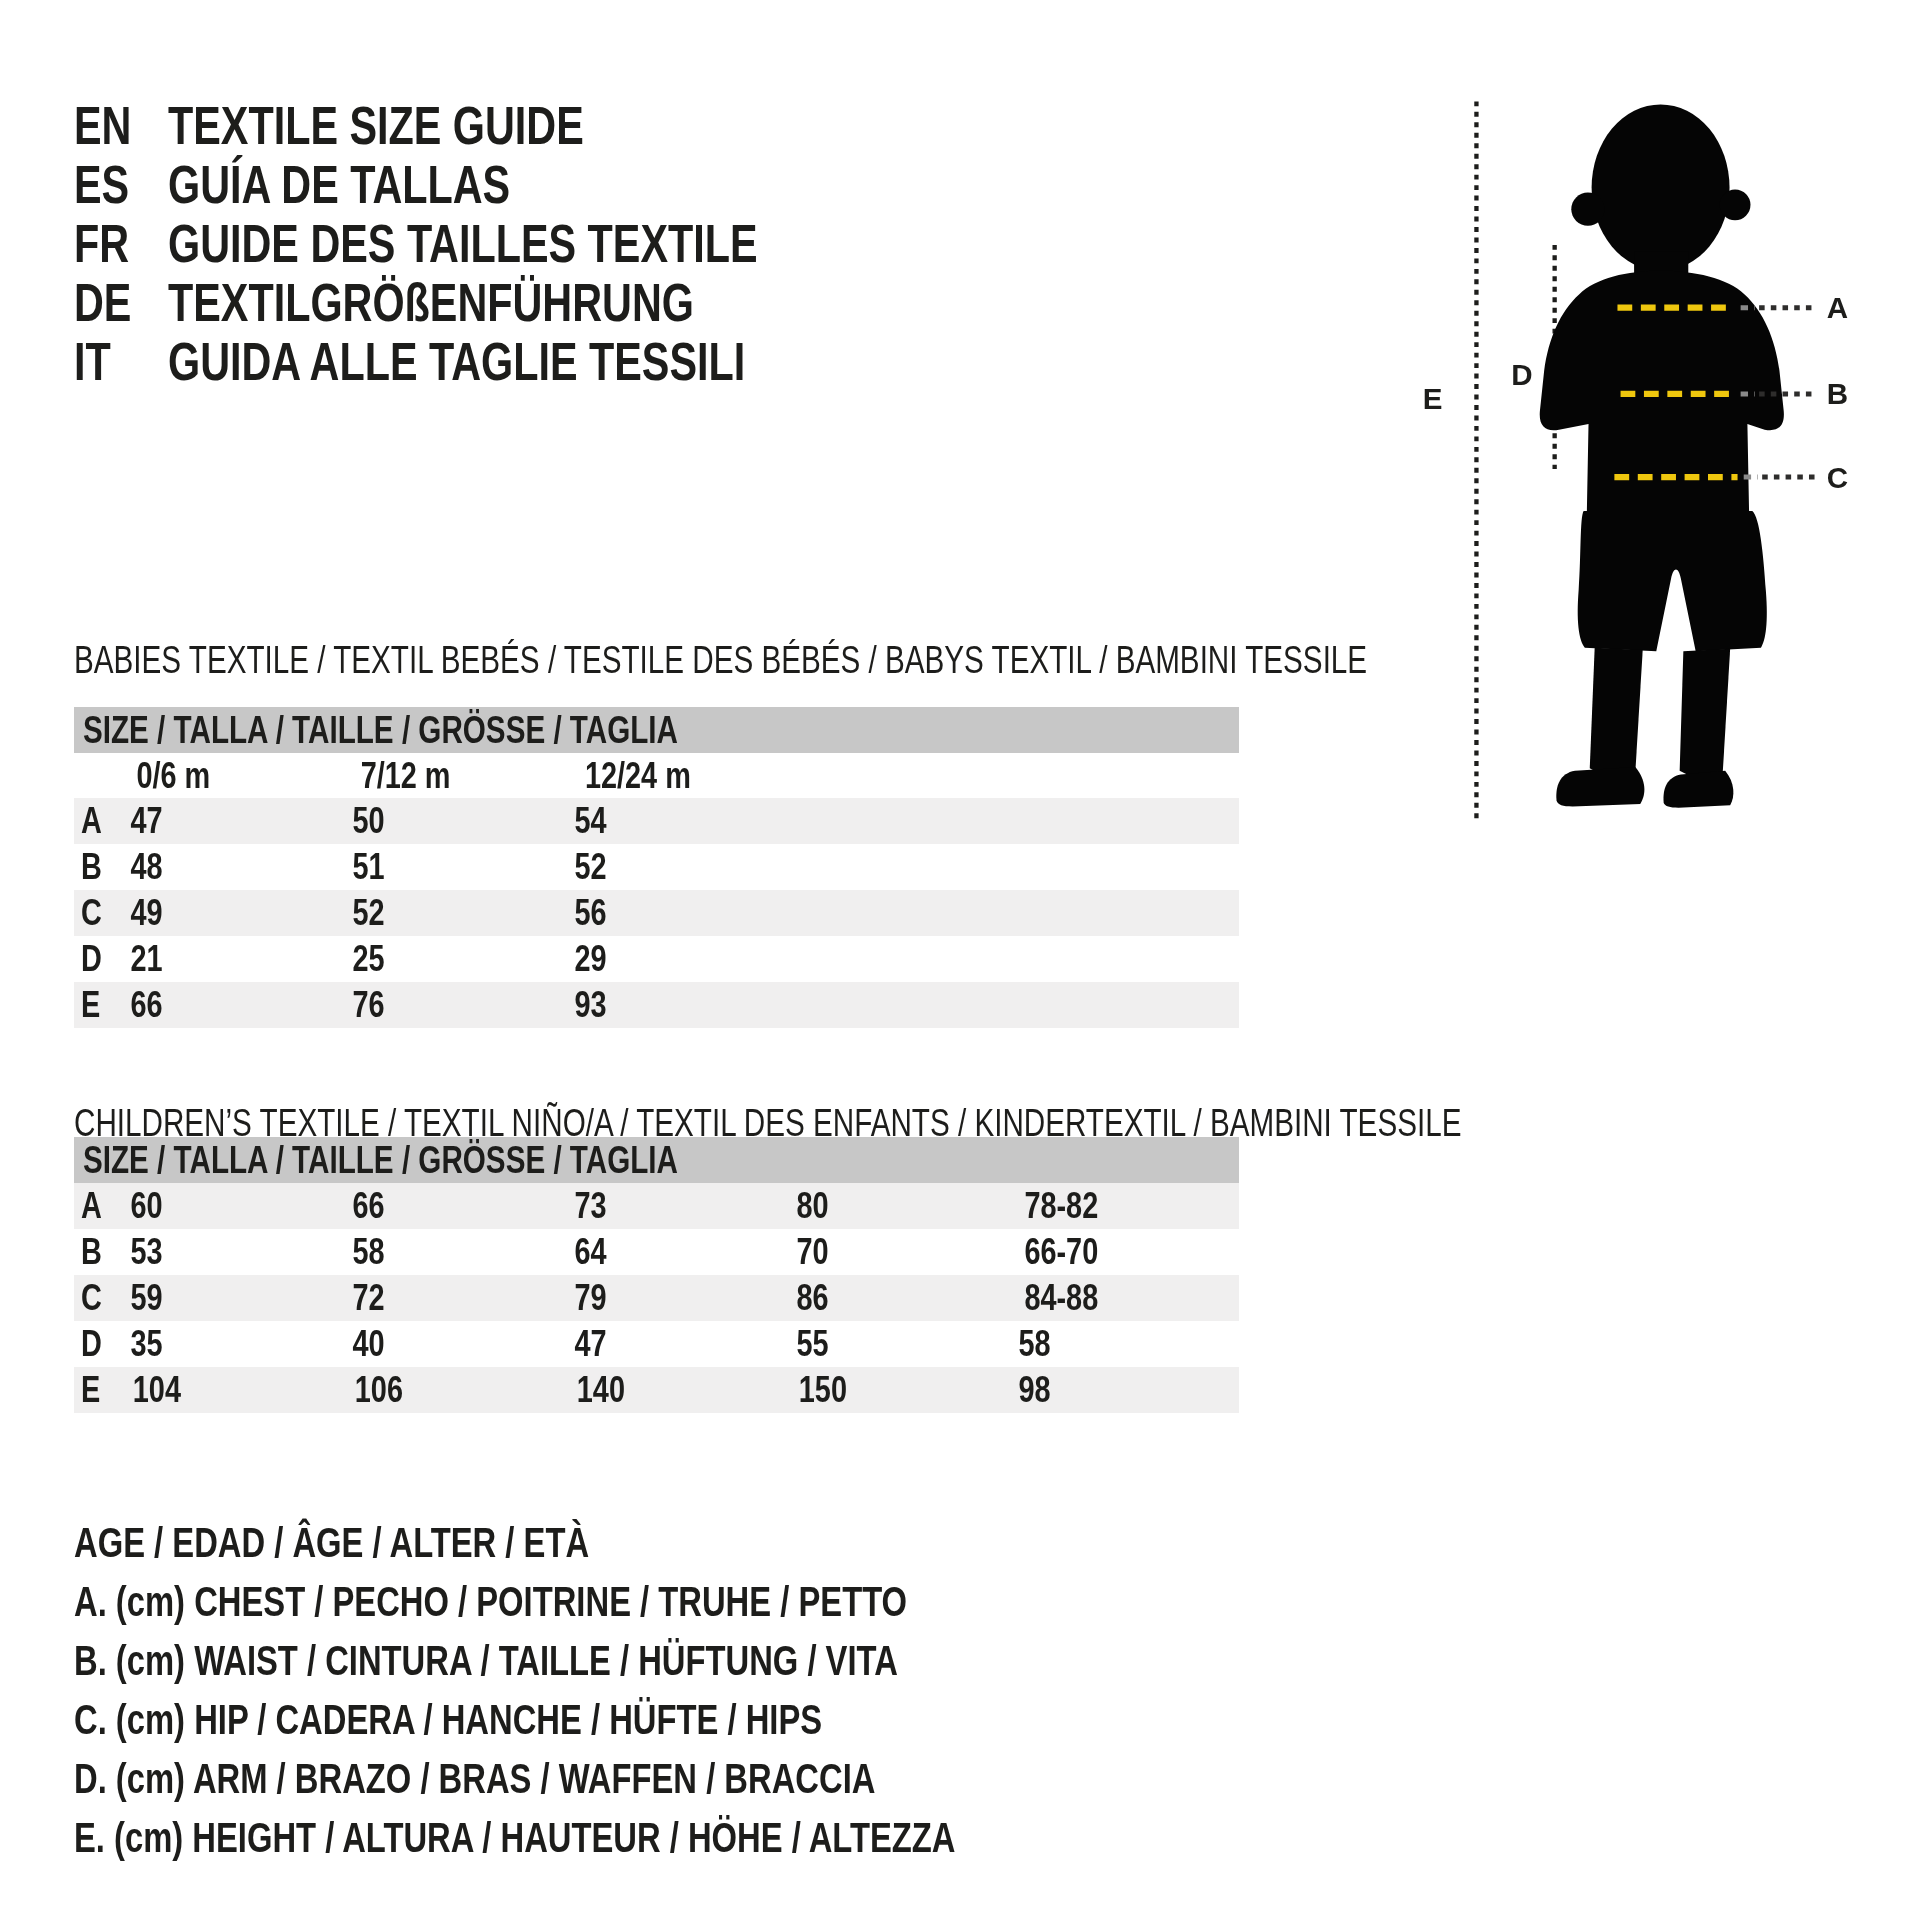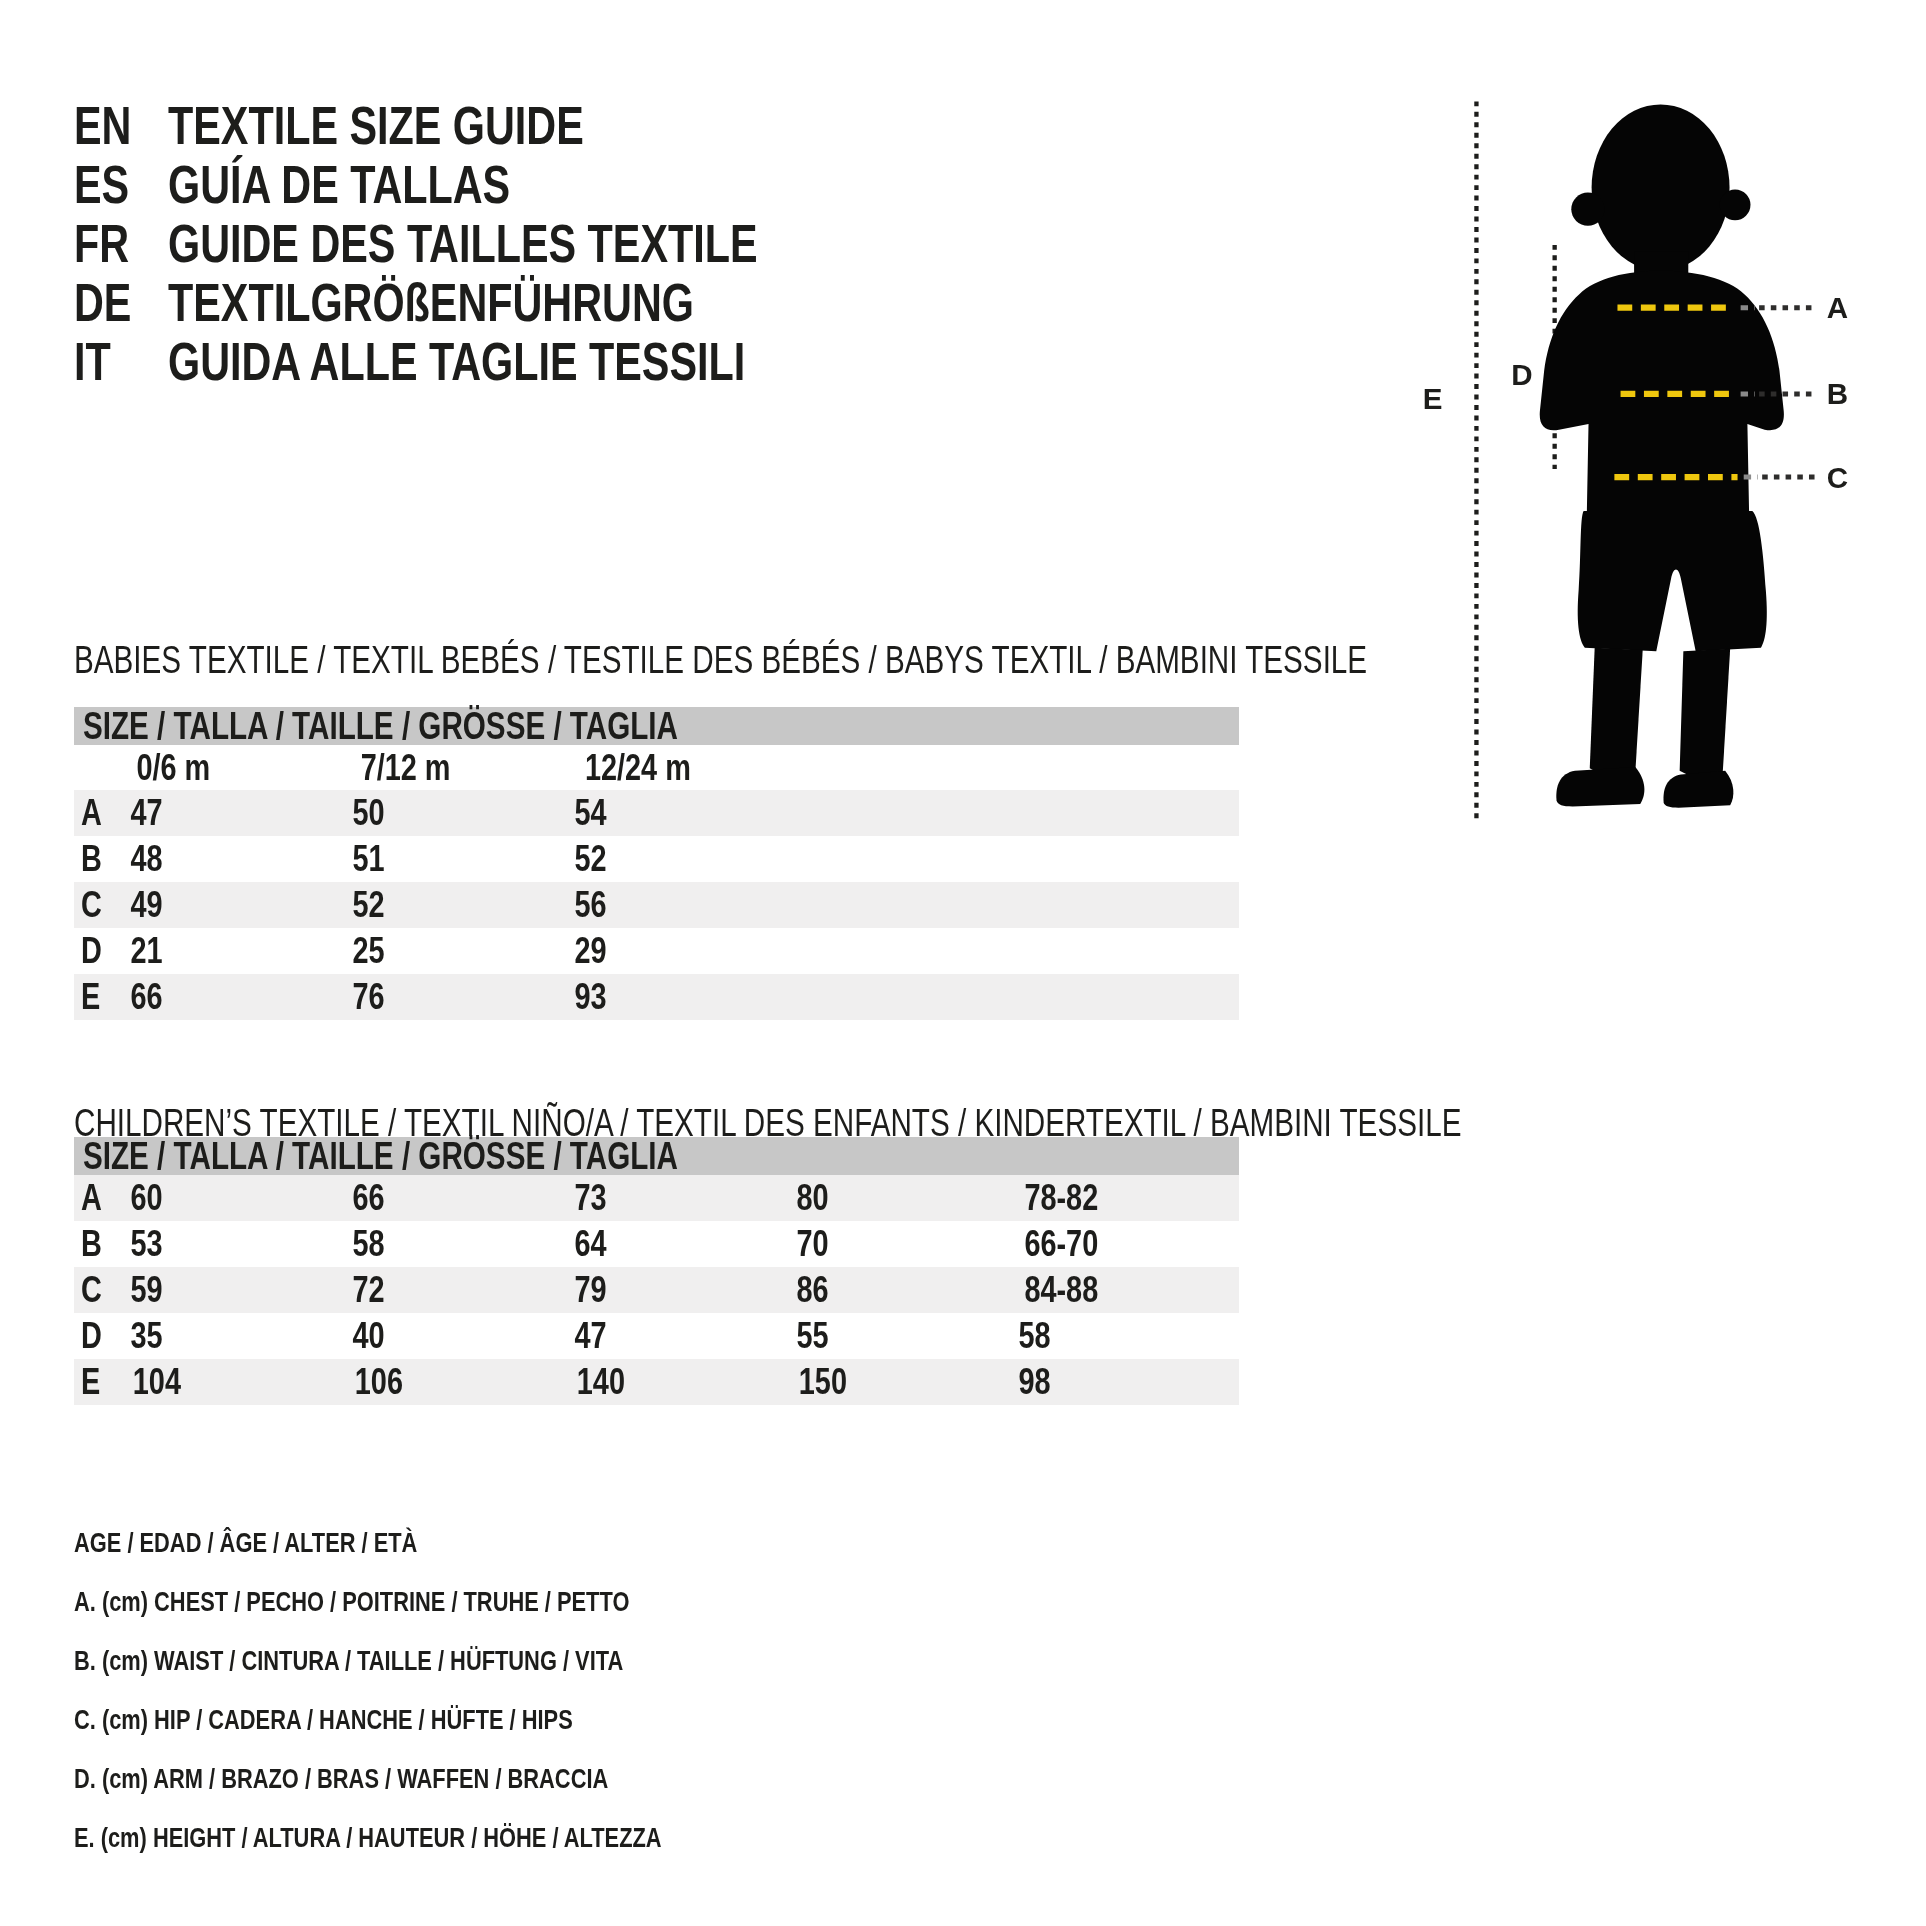--- a/index.html
+++ b/index.html
@@ -11,33 +11,33 @@
   .cxc{display:inline-block;transform:scaleX(0.78);transform-origin:50% 50%;white-space:nowrap;}
 
   
   .langs{left:74px;top:96px;}
   .lang-row{display:flex;height:59px;align-items:center;font-size:53px;font-weight:700;}
   .lang-code{width:94px;flex:0 0 94px;}
   
   .sec-title{left:74px;font-size:38px;font-weight:400;line-height:38px;}
   
   .tbl{left:74px;width:1165px;}
-  .bar{height:38px;background:#c7c7c7;display:flex;align-items:center;padding-left:8.6px;
+  .bar{height:46px;background:#c7c7c7;display:flex;align-items:center;padding-left:8.6px;
        font-size:38px;font-weight:700;box-sizing:border-box;}
   .grid{display:grid;align-items:center;font-size:37px;font-weight:700;}
   .g3{grid-template-columns:52px 222px 222px 222px 1fr;}
   .g5{grid-template-columns:52px 222px 222px 222px 222px 1fr;}
   .hdr-row{height:45px;}
   .d-row{height:46px;}
   .d-row.alt{background:#f0efef;}
   .cell-c{text-align:left;}
   .cell-l{padding-left:7.4px;}
   
   .legend{left:74px;top:1513px;}
-  .legend-line{height:59px;display:flex;align-items:center;font-size:28px;font-weight:700;}
+  .legend-line{height:59px;display:flex;align-items:center;font-size:42px;font-weight:700;}
   
   .diagram-label{font-family:"Liberation Sans",sans-serif;font-weight:700;font-size:48px;fill:#1d1d1b;}
 </style>
 </head>
 <body>
 
 <div class="abs langs">
   <div class="lang-row">
     <span class="lang-code"><span class="cx">EN</span></span>
     <span class="cx">TEXTILE SIZE GUIDE</span>

